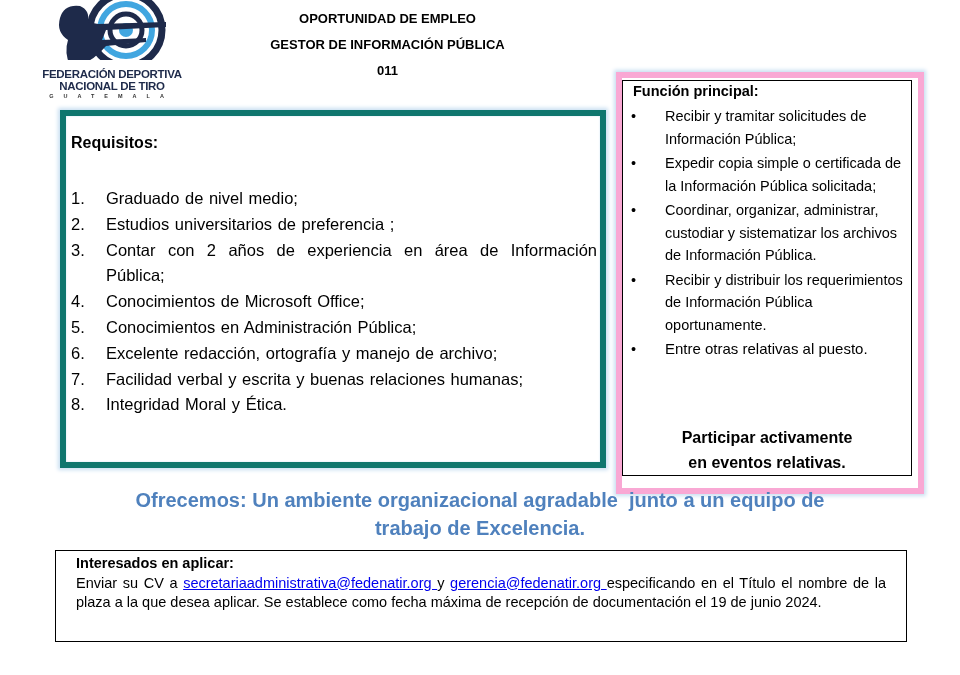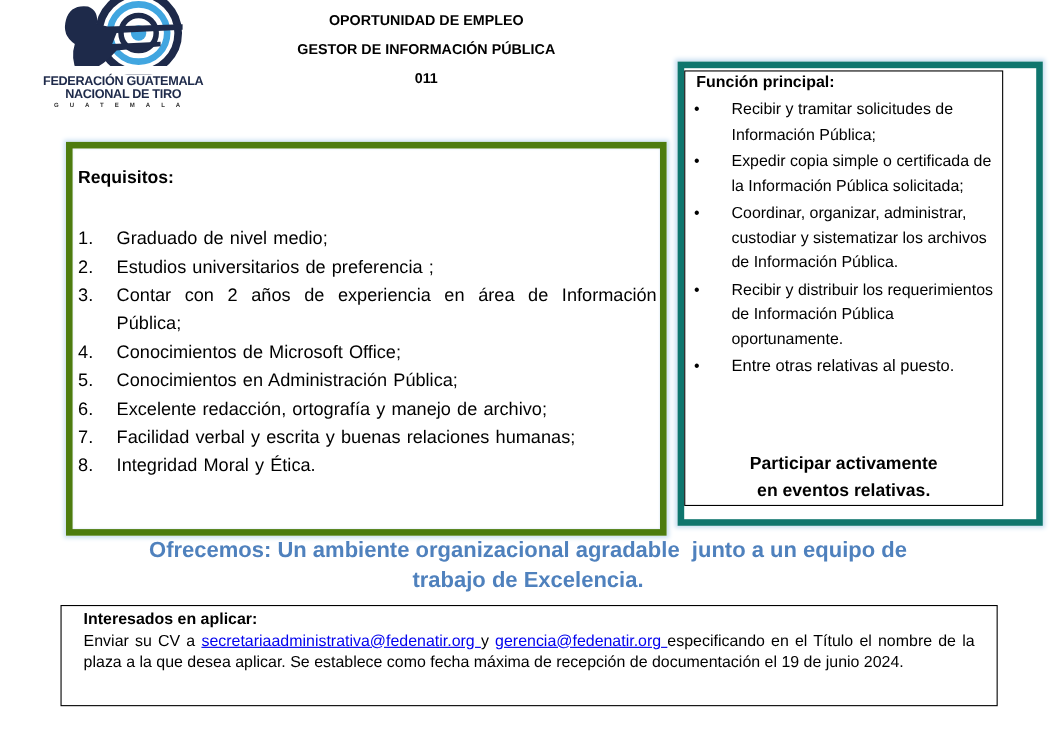--- a/index.html
+++ b/index.html
@@ -7,28 +7,28 @@
 
     .logo { position: absolute; left: 36px; top: 0px; width: 150px; height: 100px; }
     .logo svg { position: absolute; left: 10px; top: 0; }
     .logo-line1, .logo-line2 { position: absolute; width: 160px; left: -4px; text-align: center; font-weight: bold; color: #1e2a4a; font-size: 11.5px; letter-spacing: -0.3px; }
     .logo-line1 { top: 68px; }
     .logo-line2 { top: 80px; }
     .logo-line3 { position: absolute; top: 93px; left: 8px; width: 135px; font-size: 5.5px; letter-spacing: 10px; color: #333; text-align: center; font-weight: bold; }
 
     .title-block { position: absolute; left: 200px; top: 6px; width: 375px; text-align: center; font-weight: bold; font-size: 13px; line-height: 26px; }
 
-    .req-box { position: absolute; left: 60px; top: 129px; width: 534px; height: 346px; border: 6px solid #4d7c0f; box-shadow: 0 0 4px 2px #c9dff1, inset 0 0 2px #c9dff1; background: #fff; }
+    .req-box { position: absolute; left: 60px; top: 110px; width: 534px; height: 346px; border: 6px solid #0f766e; box-shadow: 0 0 4px 2px #c9dff1, inset 0 0 2px #c9dff1; background: #fff; }
     .req-heading { position: absolute; left: 5px; top: 18px; font-weight: bold; font-size: 16px; }
     .req-list { position: absolute; left: 5px; top: 70px; width: 526px; margin: 0; padding: 0; list-style: none; font-size: 16.5px; line-height: 25.8px; }
     .req-list li { display: flex; }
     .req-num { width: 35px; flex: 0 0 35px; }
     .req-text { flex: 1; text-align: justify; word-spacing: 1px; }
 
-    .func-outer { position: absolute; left: 616px; top: 56px; width: 296px; height: 410px; border: 6px solid #0f766e; box-shadow: 0 0 4px 2px #c9dff1; background: #fff; padding-left: 24px; }
+    .func-outer { position: absolute; left: 616px; top: 72px; width: 296px; height: 410px; border: 6px solid #f9a8d4; box-shadow: 0 0 4px 2px #c9dff1; background: #fff; }
     .func-box { position: absolute; left: 0px; top: 2px; width: 288px; height: 394px; border: 1.5px solid #000; background: #fff; }
     .func-heading { position: absolute; left: 10px; top: 2px; font-weight: bold; font-size: 14.5px; }
     .func-list { position: absolute; left: 8px; top: 24px; width: 276px; margin: 0; padding: 0; list-style: none; font-size: 14.5px; line-height: 22.5px; }
     .func-list li { display: flex; margin-bottom: 2px; }
     .bullet { width: 34px; flex: 0 0 34px; }
     .func-list li.last .func-text { font-size: 15px; }
     .func-cta { position: absolute; left: 0; width: 288px; top: 344px; text-align: center; font-weight: bold; font-size: 16px; line-height: 25px; }
 
     .offer { position: absolute; left: 60px; top: 486px; width: 840px; text-align: center; color: #4f81bd; font-weight: bold; font-size: 20px; line-height: 28px; }
 
@@ -42,21 +42,21 @@
 
 <div class="logo">
   <svg width="130" height="68" viewBox="0 0 130 68">
     <circle cx="80" cy="30" r="36" fill="none" stroke="#1e2a4a" stroke-width="7"></circle>
     <circle cx="80" cy="30" r="26" fill="none" stroke="#41a6e0" stroke-width="6"></circle>
     <circle cx="80" cy="30" r="16" fill="none" stroke="#1e2a4a" stroke-width="5"></circle>
     <circle cx="80" cy="30" r="7" fill="#41a6e0"></circle>
     <path d="M14 18 Q18 4 34 6 Q44 10 42 22 L52 24 L120 22 L120 27 L60 30 L56 40 L100 38 L100 42 L60 46 Q48 60 36 64 L24 66 Q18 52 22 40 Q10 32 14 18 Z" fill="#1e2a4a"></path>
     <rect x="0" y="60" width="130" height="8" fill="#fff"></rect>
   </svg>
-  <div class="logo-line1">FEDERACIÓN GUATEMALA</div>
+  <div class="logo-line1">FEDERACIÓN DEPORTIVA</div>
   <div class="logo-line2">NACIONAL DE TIRO</div>
   <div class="logo-line3">GUATEMALA</div>
 </div>
 
 <div class="title-block">
   <div>OPORTUNIDAD DE EMPLEO</div>
   <div>GESTOR DE INFORMACIÓN PÚBLICA</div>
   <div>011</div>
 </div>
 

